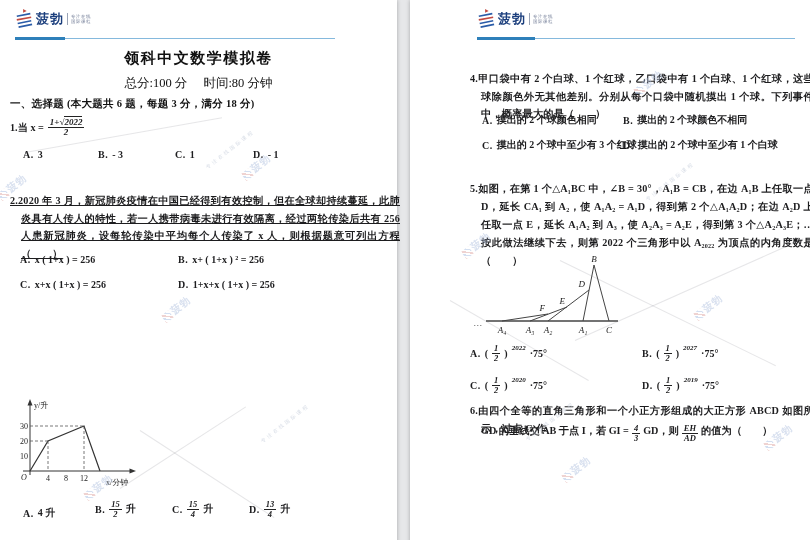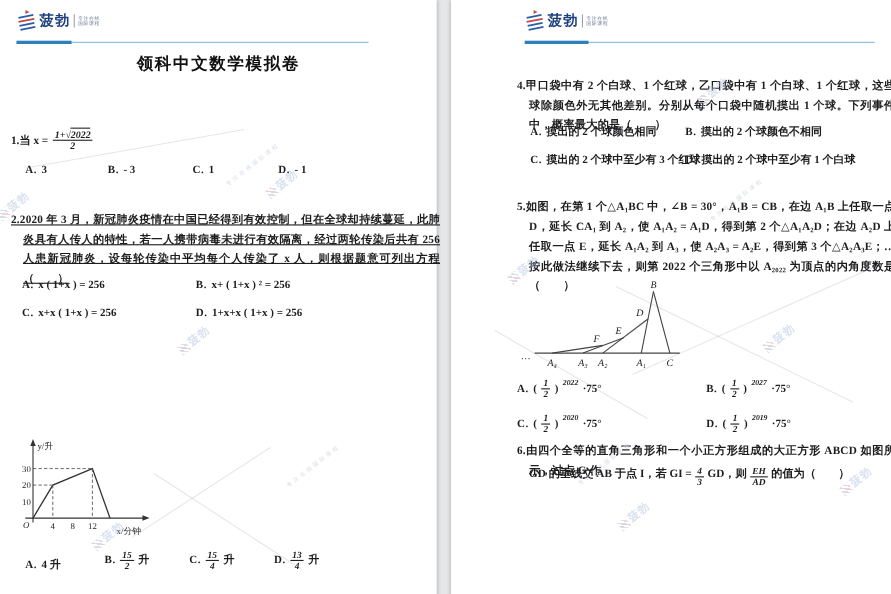--- a/index.html
+++ b/index.html
@@ -69,20 +69,25 @@
       <span class="logo-sep"></span>
       <span class="logo-tag">
         <span>专注在线</span>
         <span>国际课程</span>
       </span>
     </div>
     <div class="rule-thin" style="left:15px;top:38px;width:320px;"></div>
     <div class="rule-thick" style="left:15px;top:36.5px;width:50px;"></div>
 
     <div class="title" style="top:49px;text-align:center;">领科中文数学模拟卷</div>
+    <div class="subtitle" style="top:75px;">
+      <span>总分:100 分</span>
+      <span>时间:80 分钟</span>
+    </div>
+    <div class="sect" style="left:10px;top:97px;">一、选择题 (本大题共 6 题，每题 3 分，满分 18 分)</div>
 
     <div class="q1row" style="left:10px;top:118px;">
       <span>1.当 x =</span>
       <span class="frac">
         <span class="num"><span>1+√</span><span class="radicand">2022</span></span>
         <span class="den">2</span>
       </span>
     </div>
     <span class="opt" style="left:23px;top:149px;">
         <span class="opt-label">A.</span>

